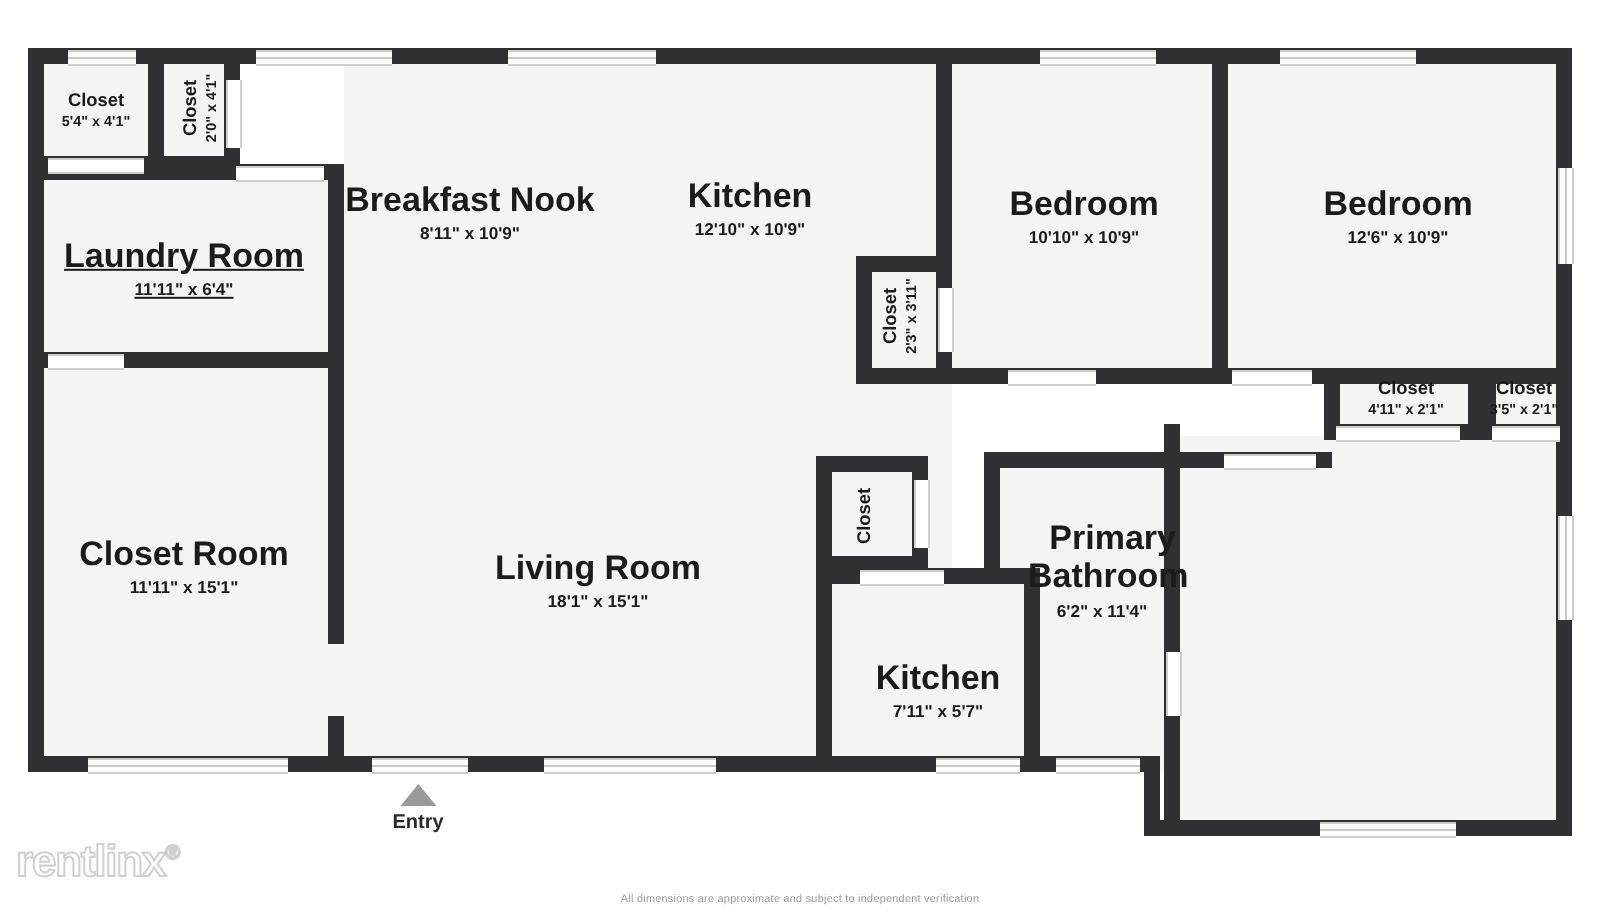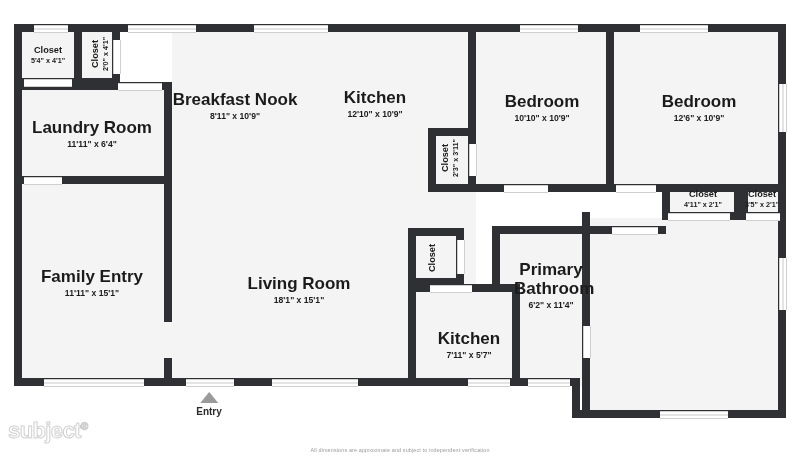--- a/index.html
+++ b/index.html
@@ -228,21 +228,21 @@
   <div class="lbl sm" style="left:48px;top:55px;">
     <span class="nm">Closet</span>
     <span class="dm">5'4" x 4'1"</span>
   </div>
 
   <div class="lbl sm rot" style="left:100px;top:54px;">
     <span class="nm">Closet</span>
     <span class="dm">2'0" x 4'1"</span>
   </div>
 
-  <div class="lbl" style="left:92px;top:134px;">
+  <div class="lbl" style="left:92px;top:134px;text-decoration:underline;">
     <span class="nm">Laundry Room</span>
     <span class="dm">11'11" x 6'4"</span>
   </div>
 
   <div class="lbl" style="left:235px;top:106px;">
     <span class="nm">Breakfast Nook</span>
     <span class="dm">8'11" x 10'9"</span>
   </div>
 
   <div class="lbl" style="left:375px;top:104px;">
@@ -269,46 +269,46 @@
     <span class="nm">Closet</span>
     <span class="dm">4'11" x 2'1"</span>
   </div>
 
   <div class="lbl sm" style="left:762px;top:199px;">
     <span class="nm">Closet</span>
     <span class="dm">3'5" x 2'1"</span>
   </div>
 
   <div class="lbl" style="left:92px;top:283px;">
-    <span class="nm">Family Entry</span>
+    <span class="nm">Closet Room</span>
     <span class="dm">11'11" x 15'1"</span>
   </div>
 
   <div class="lbl" style="left:299px;top:290px;">
     <span class="nm">Living Room</span>
     <span class="dm">18'1" x 15'1"</span>
   </div>
 
   <div class="lbl sm rot" style="left:433px;top:258px;">
     <span class="nm">Closet</span>
     <span class="dm"></span>
   </div>
 
   <div class="lbl" style="left:469px;top:345px;">
     <span class="nm">Kitchen</span>
     <span class="dm">7'11" x 5'7"</span>
   </div>
 
   <div class="lbl two" style="left:551px;top:285px;">
-    <span class="nm" style="white-space:normal;width:74px;display:inline-block;">Primary Bathroom</span>
+    <span class="nm" style="white-space:normal;width:74px;display:inline-block;text-align:right;">Primary Bathroom</span>
     <span class="dm">6'2" x 11'4"</span>
   </div>
 
 
   <div class="entry">
     <div class="entry-tri"></div>
     <div class="entry-txt">Entry</div>
   </div>
 
-  <div class="wm"><span>subject</span><sup>®</sup></div>
+  <div class="wm"><span>rentlinx</span><sup>®</sup></div>
   <div class="disc">All dimensions are approximate and subject to independent verification</div>
 
 </div>
 
 </body></html>

